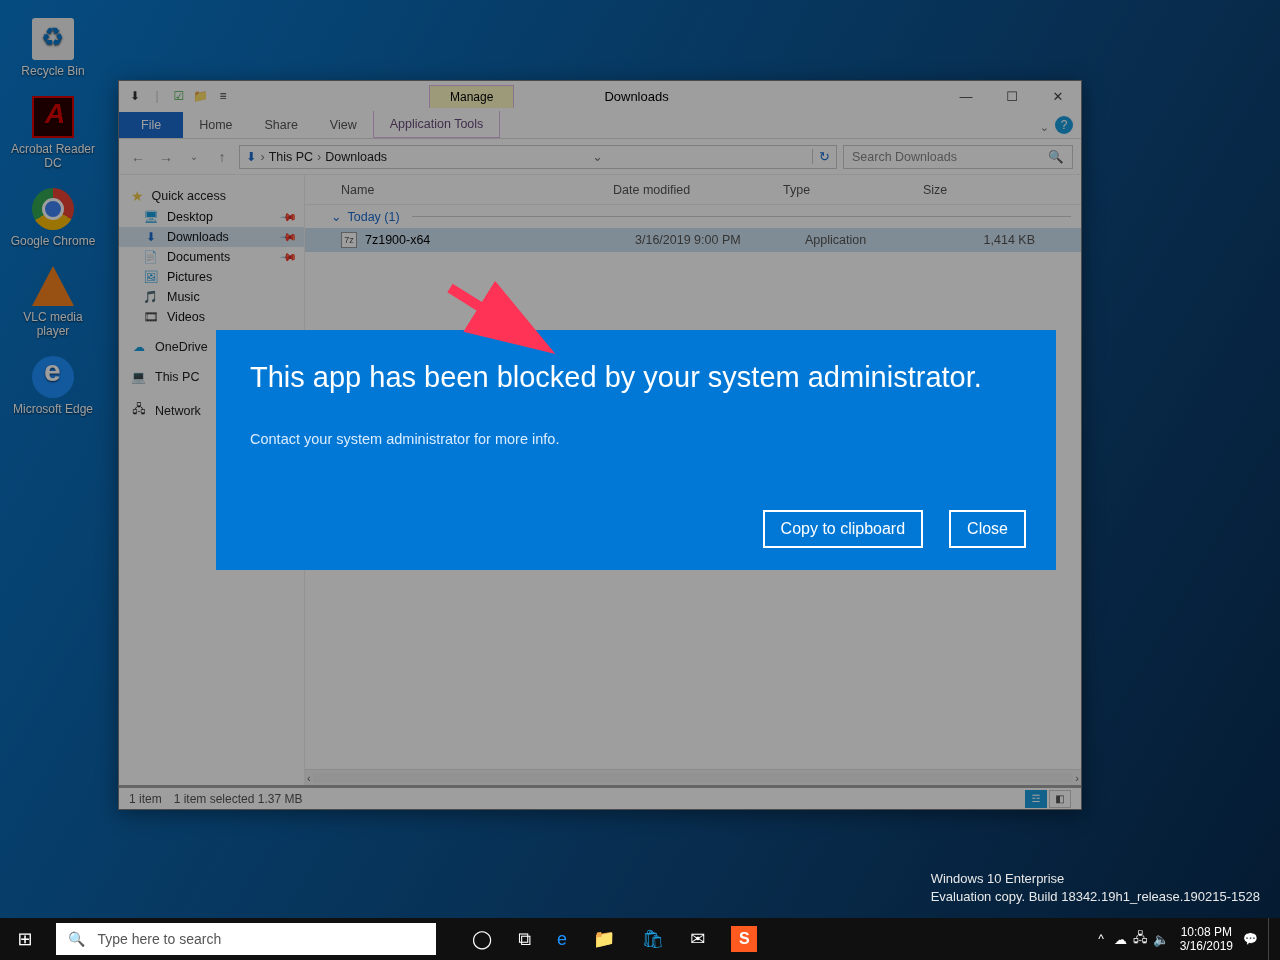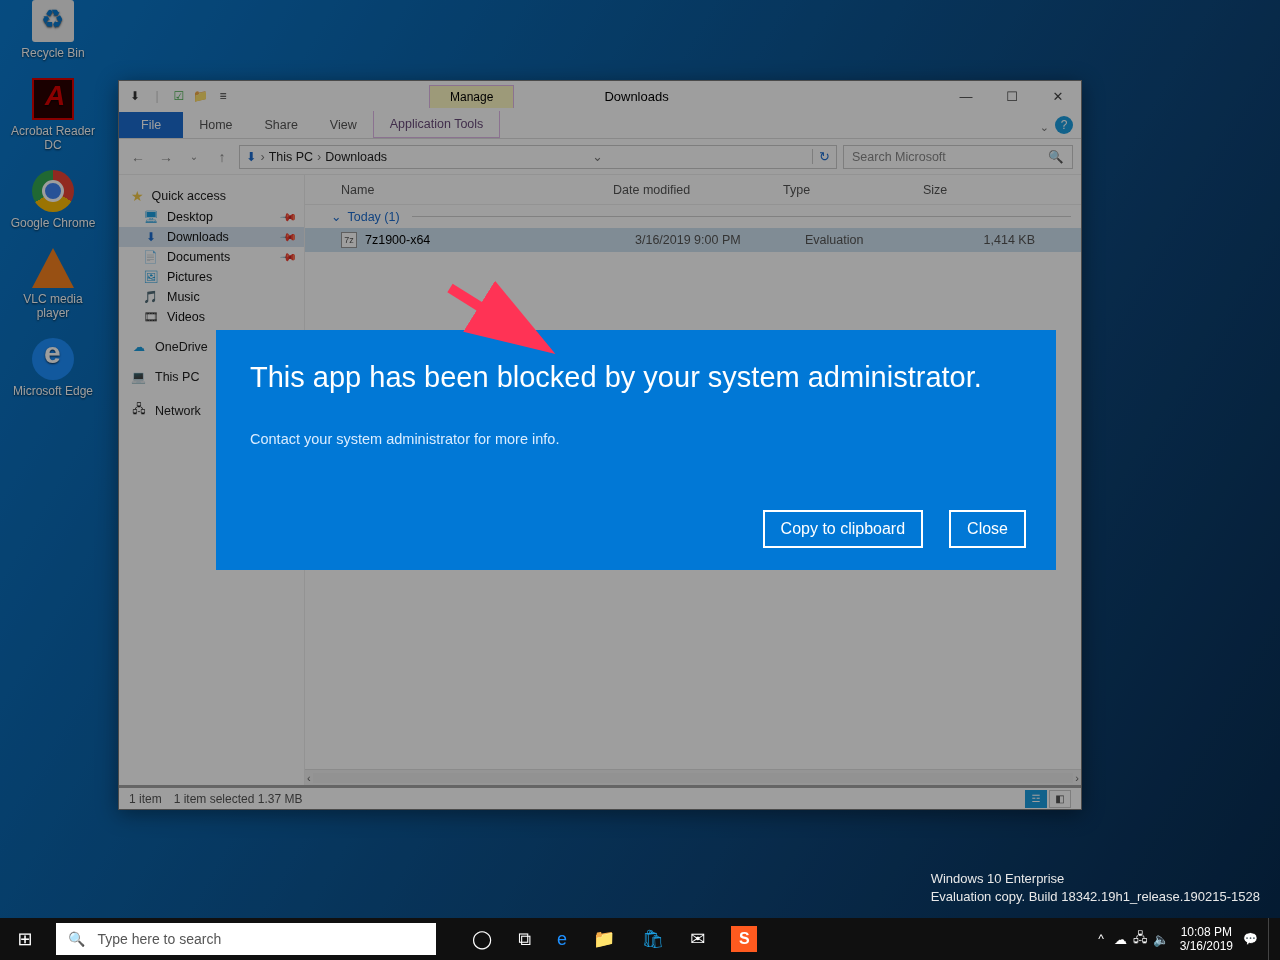--- a/index.html
+++ b/index.html
@@ -1,19 +1,19 @@
 <!DOCTYPE html>
 <html><head>
 <meta charset="utf-8">
 <style>
   * { box-sizing: border-box; margin: 0; padding: 0; font-family: "Segoe UI", Tahoma, sans-serif; }
   body { width: 1280px; height: 960px; background: linear-gradient(120deg, #0a7acf 0%, #0d4477 70%, #082b4f 100%); position: relative; overflow: hidden; user-select: none; }
 
   
-  .desktop-icons { position: absolute; top: 0; left: 8px; width: 90px; }
+  .desktop-icons { position: absolute; top: 18px; left: 8px; width: 90px; }
   .d-icon { text-align: center; font-size: 12px; color: #fff; text-shadow: 0 1px 2px rgba(0,0,0,.7); margin-bottom: 18px; cursor: default; }
   .d-icon .gfx { width: 42px; height: 42px; margin: 0 auto 4px; position: relative; }
   .gfx.recycle { background: #f0f0f0; border-radius: 3px; }
   .gfx.recycle::after { content:"♻"; color:#0a7acf; font-size:26px; position:absolute; top:4px; left:9px; }
   .gfx.acrobat { background:#2b0000; border:2px solid #d00; }
   .gfx.acrobat::after { content:"A"; color:#d00; font-size:28px; font-weight:bold; position:absolute; top:0; left:11px; font-style:italic; }
   .gfx.chrome { background: conic-gradient(#ea4335 0 33%, #fbbc05 33% 66%, #34a853 66% 100%); border-radius:50%; }
   .gfx.chrome::after { content:""; width:16px; height:16px; background:#4285f4; border:3px solid #fff; border-radius:50%; position:absolute; top:10px; left:10px; }
   .gfx.vlc { width:0; height:0; border-left:21px solid transparent; border-right:21px solid transparent; border-bottom:40px solid #f58220; }
   .gfx.edge { background:#1e90ff; border-radius:50%; }
@@ -169,21 +169,21 @@
     <div class="breadcrumb">
       <span class="dl">⬇</span>
       <span class="sep">›</span>
       <span>This PC</span>
       <span class="sep">›</span>
       <span>Downloads</span>
       <span class="chv" style="margin-left:auto">⌄</span>
       <span class="refresh">↻</span>
     </div>
     <div class="searchbox">
-      <span>Search Microsoft</span>
+      <span>Search Downloads</span>
       <span>🔍</span>
     </div>
   </div>
 
   <div class="body">
     <div class="sidebar">
       <div class="sb-item head">
           <span class="star">★</span>
           <span>Quick access</span>
         </div>
@@ -239,21 +239,21 @@
         <span style="width:100px">Size</span>
       </div>
       <div class="group">
           <span>Today (1)</span>
           <span class="rule"></span>
         </div>
       <div class="filerow">
         <span class="fic">7z</span>
         <span style="width:270px">7z1900-x64</span>
         <span class="cell" style="width:170px">3/16/2019 9:00 PM</span>
-        <span class="cell" style="width:140px">Evaluation</span>
+        <span class="cell" style="width:140px">Application</span>
         <span class="cell" style="width:100px;text-align:right;padding-right:10px">1,414 KB</span>
       </div>
       <div class="hscroll">
         <span>‹</span>
         <span class="track"></span>
         <span>›</span>
       </div>
     </div>
   </div>
 

